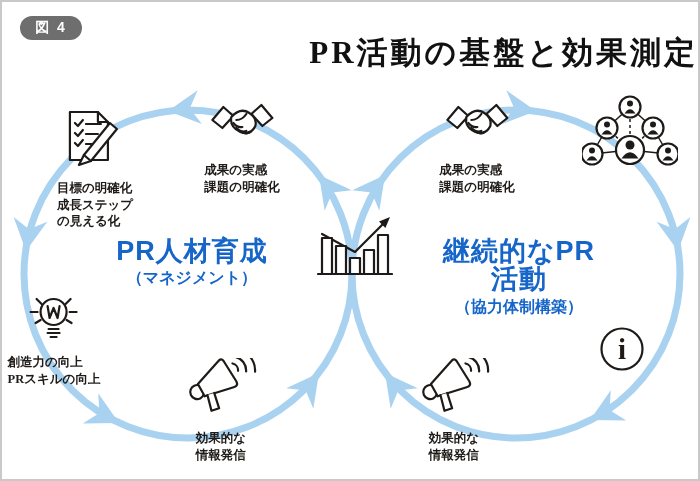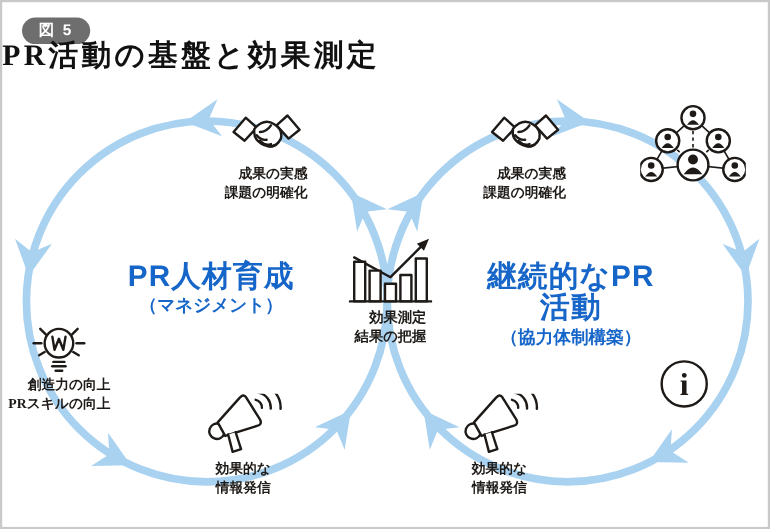--- a/index.html
+++ b/index.html
@@ -8,45 +8,45 @@
     border:2px solid #c9c9c9;box-sizing:border-box;overflow:hidden;
     font-family:"Liberation Sans",sans-serif;
   }
   .badge{
     position:absolute;left:18px;top:14px;height:24px;min-width:62px;
     background:#6e6e6e;color:#fff;border-radius:13px;
     display:flex;align-items:center;justify-content:center;
     font-size:14px;font-weight:bold;letter-spacing:2px;padding:0 10px;box-sizing:border-box;
   }
   .title{
-    position:absolute;left:0;right:0;top:30px;margin:0;text-align:left;
-    font-family:"Liberation Serif",serif;font-size:27px;font-weight:bold;
+    position:absolute;left:0;right:0;top:30px;margin:0;text-align:right;
+    font-family:"Liberation Serif",serif;font-size:31px;font-weight:bold;
     color:#111;letter-spacing:3px;
   }
   .flow{position:absolute;left:0;top:0;}
   .node{position:absolute;display:flex;flex-direction:column;align-items:center;transform:translateX(-50%);}
   .nlabel{
-    font-size:12.5px;font-weight:bold;color:#1e1a17;text-align:right;
-    line-height:1.32;white-space:pre-line;margin-top:0;
+    font-size:12.5px;font-weight:bold;color:#1e1a17;text-align:left;
+    line-height:1.32;white-space:pre-line;margin-top:12px;
   }
   .cycle-heading{position:absolute;transform:translateX(-50%);text-align:center;color:#1665c8;}
   .cycle-heading .main{font-size:27px;font-weight:bold;letter-spacing:1px;line-height:1.05;}
   .cycle-heading .sub{font-size:16px;font-weight:bold;margin-top:3px;}
   .icon{display:block;}
   .ink{stroke:#1e1a17;stroke-width:2.2;stroke-linecap:round;stroke-linejoin:round;}
   .nofill{fill:none;}
   .wfill{fill:#ffffff;}
   .bfill{fill:#1e1a17;stroke:none;}
 </style>
 </head>
 <body>
 
 <div class="stage">
 
-  <div class="badge">図 5</div>
+  <div class="badge">図 4</div>
 
   <h1 class="title">PR活動の基盤と効果測定</h1>
 
   <svg class="flow" width="700" height="481" viewBox="0 0 700 481">
     <circle cx="186" cy="272" r="164" fill="none" stroke="#a9d2f1" stroke-width="7"></circle>
     <circle cx="514" cy="272" r="164" fill="none" stroke="#a9d2f1" stroke-width="7"></circle>
     <g fill="#a9d2f1">
       <g transform="translate(317,173) rotate(-127)">
           <path d="M0,0 L-32,17 L-22,0 L-32,-17 Z"></path>
         </g>
@@ -83,20 +83,37 @@
   <div class="cycle-heading" style="left:190px;top:235px;">
     <div class="main">PR人材育成</div>
     <div class="sub">（マネジメント）</div>
   </div>
 
   <div class="cycle-heading" style="left:517px;top:235px;">
     <div class="main">継続的なPR活動</div>
     <div class="sub">（協力体制構築）</div>
   </div>
 
+  <div class="node" style="left:93px;top:106px;">
+    <svg class="icon" width="62" height="60" viewBox="0 0 62 60">
+      <path class="ink wfill" d="M6,4 H34 L44,14 V52 H6 Z"></path>
+      <path class="ink nofill" d="M34,4 V14 H44"></path>
+      <path class="ink nofill" d="M11,15 l3,3 5,-6"></path>
+        <line class="ink" x1="22" y1="16" x2="37" y2="16"></line>
+      <path class="ink nofill" d="M11,25 l3,3 5,-6"></path>
+        <line class="ink" x1="22" y1="26" x2="34" y2="26"></line>
+      <path class="ink nofill" d="M11,35 l3,3 5,-6"></path>
+        <line class="ink" x1="22" y1="36" x2="28" y2="36"></line>
+      <polygon class="ink wfill" points="15,57 20,47 46,15 53,21 27,53"></polygon>
+      <line class="ink" x1="20" y1="47" x2="27" y2="53"></line>
+    </svg>
+    <div class="nlabel">目標の明確化
+成長ステップ
+の見える化</div>
+  </div>
 
   <div class="node" style="left:240px;top:96px;">
     <svg class="icon" width="64" height="52" viewBox="0 0 64 52">
       <polygon class="ink wfill" points="2,22 13,9 23,18 12,30"></polygon>
       <polygon class="ink wfill" points="62,20 51,7 41,16 52,28"></polygon>
       <path class="ink wfill" d="M21,19 Q30,9 39,15 Q47,20 45,28 Q40,38 30,34 Q19,29 21,19 Z"></path>
       <path class="ink nofill" d="M36,16 q-4,6 -10,6"></path>
       <path class="ink nofill" d="M23,25 q4,5 9,4"></path>
       <path class="ink nofill" d="M26,30 q5,5 10,3"></path>
       <path class="ink nofill" d="M30,33 q5,4 9,1"></path>
@@ -142,22 +159,20 @@
     <svg class="icon" width="76" height="66" viewBox="0 0 76 66">
       <path class="ink nofill" d="M5,20 L38,38 L66,10" stroke-width="2.4"></path>
       <polygon class="bfill" points="73,3 68.4,14 62,7.6"></polygon>
       <rect class="ink wfill" x="5" y="24" width="10" height="36"></rect>
       <rect class="ink wfill" x="19" y="32" width="10" height="28"></rect>
       <rect class="ink wfill" x="33" y="44" width="10" height="16"></rect>
       <rect class="ink wfill" x="47" y="36" width="10" height="24"></rect>
       <rect class="ink wfill" x="61" y="21" width="10" height="39"></rect>
       <line class="ink" x1="1" y1="60" x2="75" y2="60" stroke-width="2.6"></line>
     </svg>
-    <div class="nlabel" style="font-size:13px;">効果測定
-結果の把握</div>
   </div>
 
   <div class="node" style="left:475px;top:96px;">
     <svg class="icon" width="64" height="52" viewBox="0 0 64 52">
       <polygon class="ink wfill" points="2,22 13,9 23,18 12,30"></polygon>
       <polygon class="ink wfill" points="62,20 51,7 41,16 52,28"></polygon>
       <path class="ink wfill" d="M21,19 Q30,9 39,15 Q47,20 45,28 Q40,38 30,34 Q19,29 21,19 Z"></path>
       <path class="ink nofill" d="M36,16 q-4,6 -10,6"></path>
       <path class="ink nofill" d="M23,25 q4,5 9,4"></path>
       <path class="ink nofill" d="M26,30 q5,5 10,3"></path>

